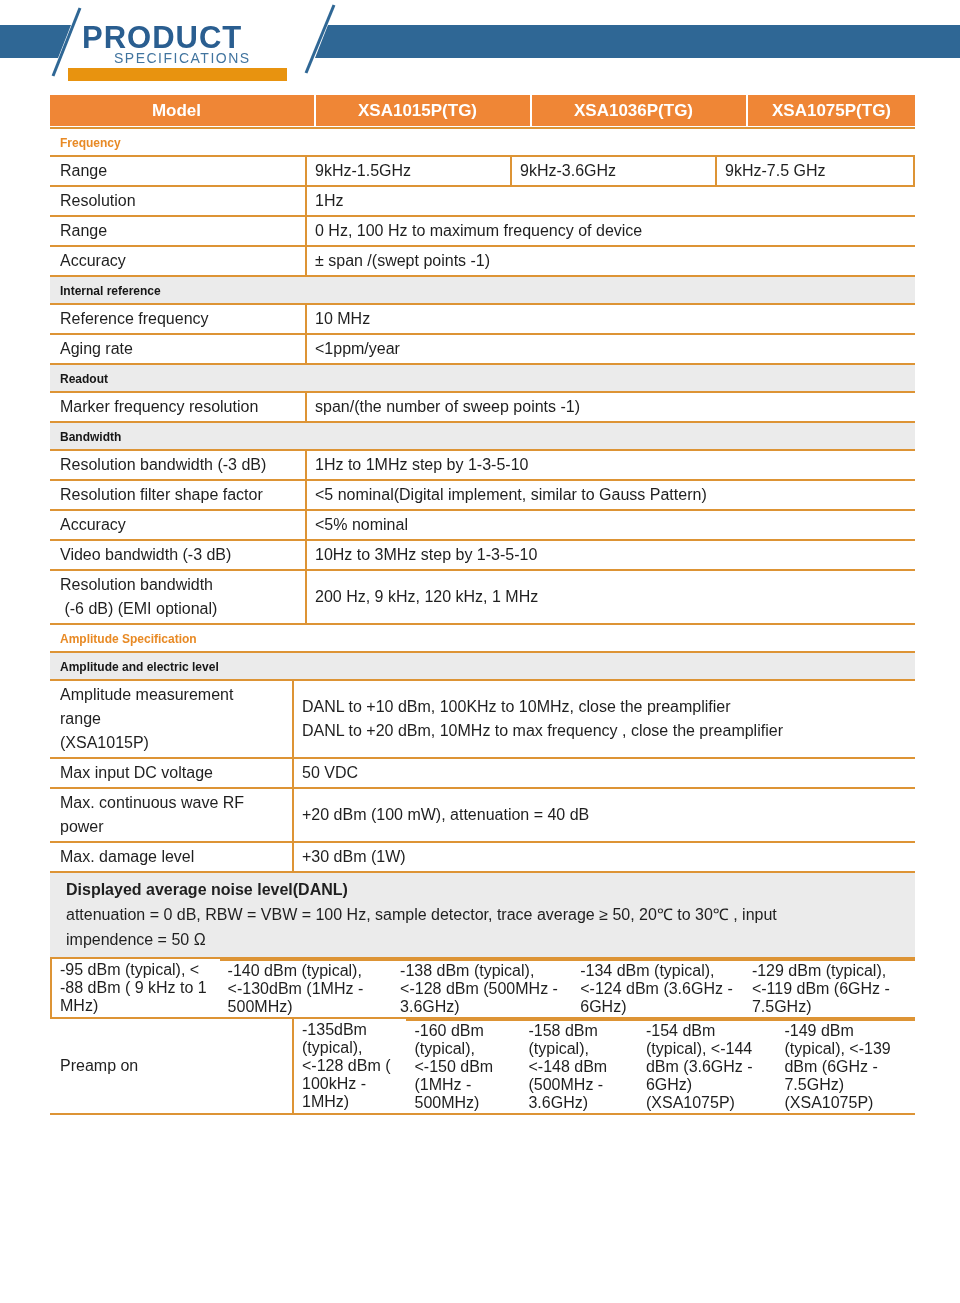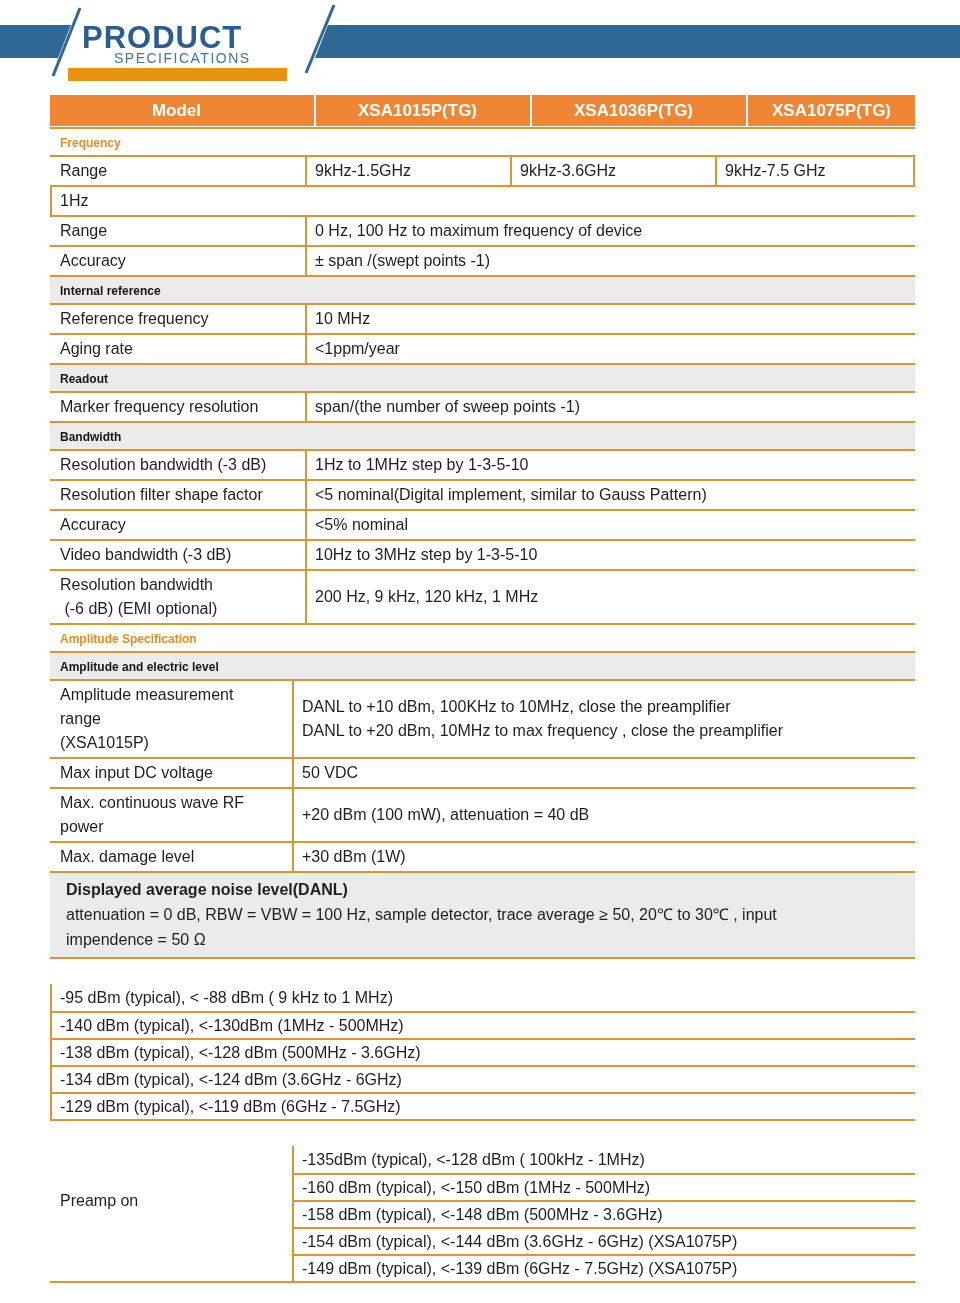--- a/index.html
+++ b/index.html
@@ -73,21 +73,21 @@
   .note { background:var(--section-bg); padding:4px 10px 5px 16px; font-size:16px; }
   .note .note-title { font-weight:bold; line-height:25px; }
   .note .note-line  { line-height:25px; }
 
   .group { display:flex; }
   .group .glabel {
     width:242px; box-sizing:border-box;
     display:flex; align-items:center;
     padding-left:10px; font-size:16px;
   }
-  .group .gvalues { flex:1; border-left:2px solid var(--border); display:flex; flex-direction:column;margin-top:25px; }
+  .group .gvalues { flex:1; border-left:2px solid var(--border); display:flex; flex-direction:row; }
   .group .gvrow {
     min-height:27px; display:flex; align-items:center;
     padding:1px 8px; font-size:16px; box-sizing:border-box;
   }
   .group .gvrow + .gvrow { border-top:2px solid var(--border); }
 </style>
 </head>
 <body>
 
 <div class="page" style="--header-bg: #ef8636; --border: #dd9435; --section-bg: #ebebeb; --accent-text: #e88a25; --logo-title-color: #2a5e90; --logo-subtitle-color: #41749f; --logo-bar-color: #e8930f;">
@@ -113,20 +113,23 @@
     </div>
     <div class="rows">
         <div class="row section accent">Frequency</div>
         <div class="row kv3">
           <div class="kv3cell">Range</div>
           <div class="kv3cell">9kHz-1.5GHz</div>
           <div class="kv3cell">9kHz-3.6GHz</div>
           <div class="kv3cell">9kHz-7.5 GHz</div>
         </div>
         <div class="row kv">
+          <div class="label">
+            <div>Resolution</div>
+          </div>
           <div class="value">
             <div>1Hz</div>
           </div>
         </div>
         <div class="row kv">
           <div class="label">
             <div>Range</div>
           </div>
           <div class="value">
             <div>0 Hz, 100 Hz to maximum frequency of device</div>

